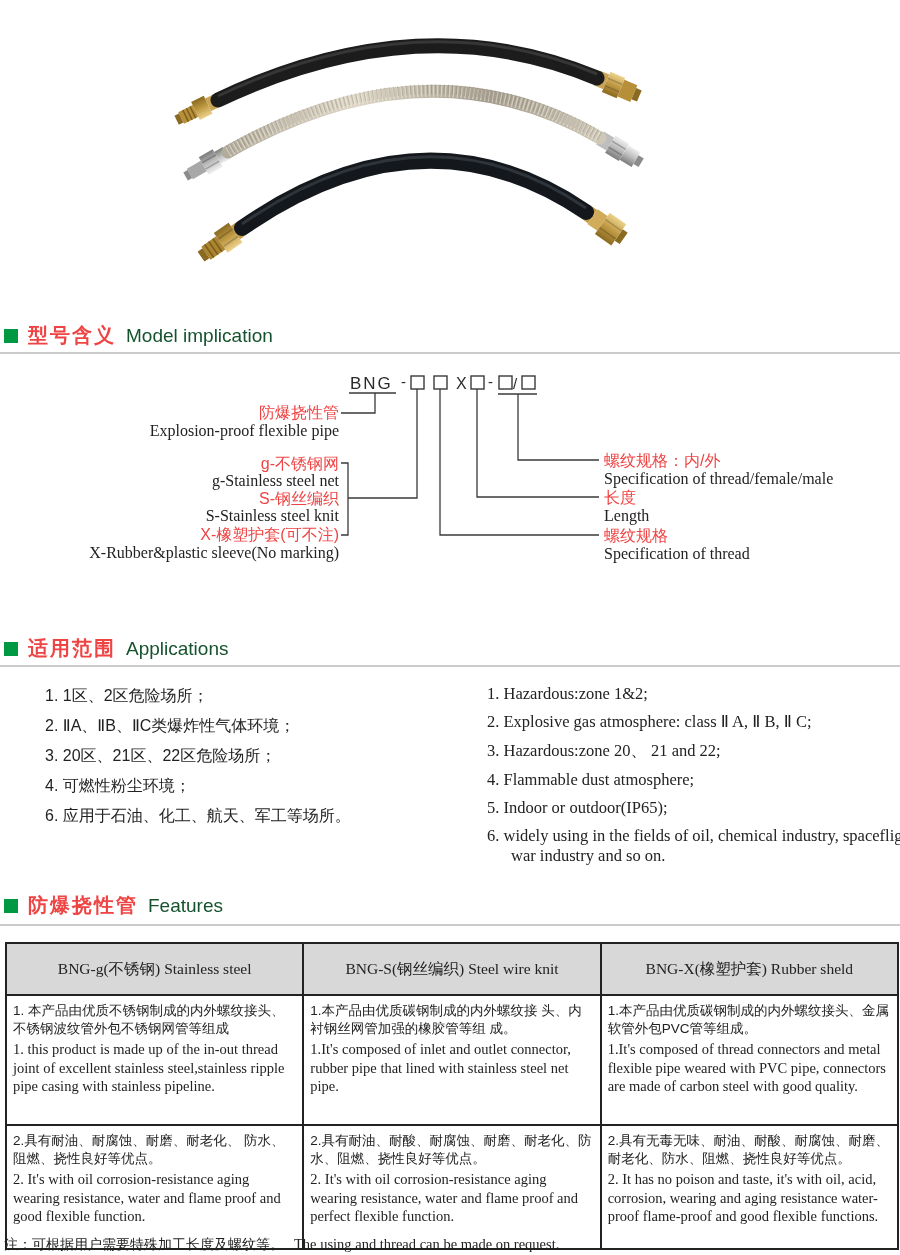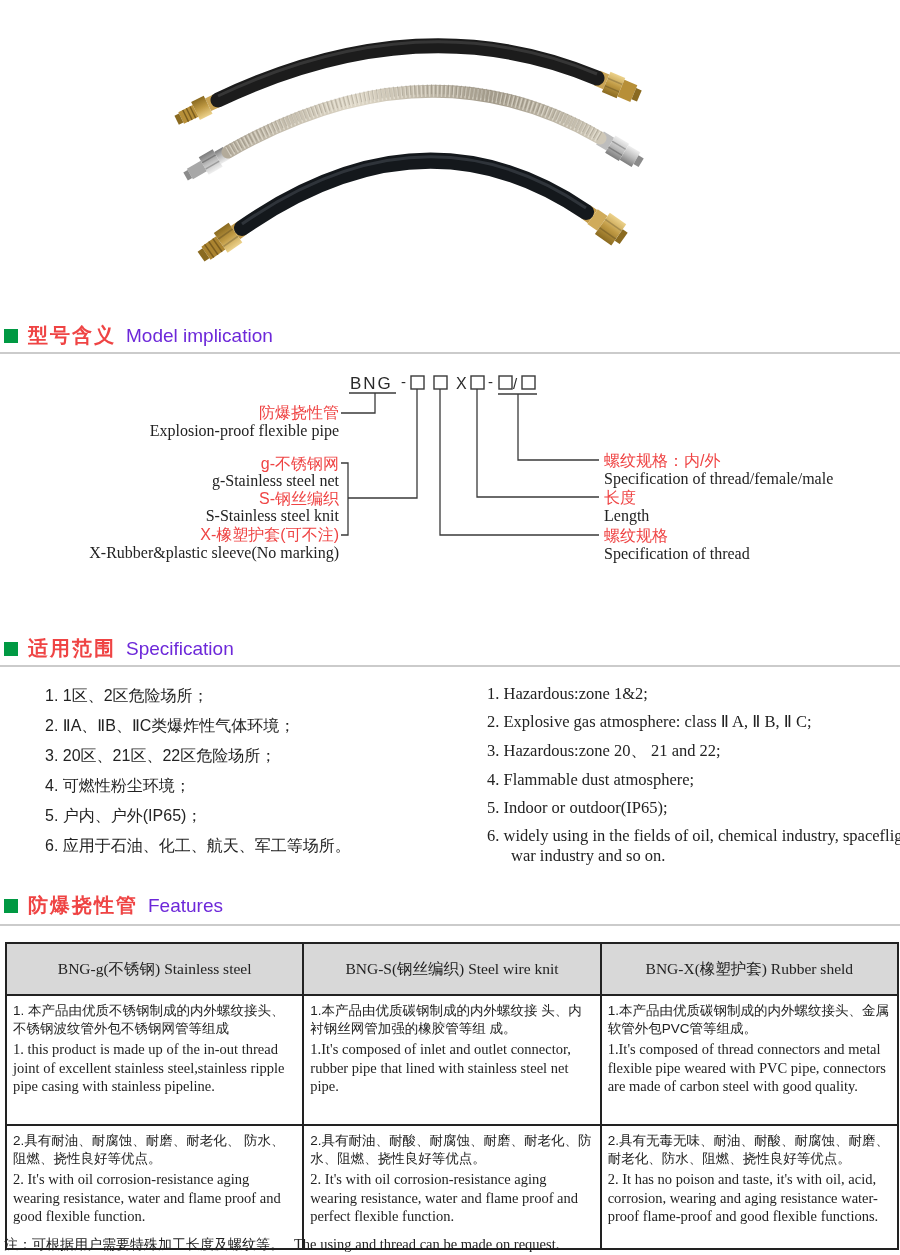--- a/index.html
+++ b/index.html
@@ -5,21 +5,21 @@
   html,body{margin:0;padding:0;background:#fff;}
   .page{position:relative;width:900px;height:1255px;background:#fff;overflow:hidden;
         font-family:"Liberation Sans",sans-serif;color:#1a1a1a;}
   .zh{font-family:"Liberation Sans",sans-serif;}
   .en{font-family:"Liberation Serif",serif;}
   .abs{position:absolute;white-space:nowrap;}
   
   .sec-head{position:absolute;left:4px;display:flex;align-items:center;gap:10px;}
   .sq{width:14px;height:14px;background:#009943;flex:0 0 auto;}
   .sec-zh{font-size:20px;font-weight:bold;letter-spacing:2px;color:#ef4444;}
-  .sec-en{font-size:19px;color:#6d28d9;}
+  .sec-en{font-size:19px;color:#14532d;}
   .rule{position:absolute;left:0;width:900px;height:2px;background:#cbcbcb;}
   
   .dlab-l{position:absolute;left:0;width:339px;text-align:right;white-space:nowrap;}
   .dlab-r{position:absolute;left:604px;white-space:nowrap;}
   .d-zh{font-size:16px;color:#ef4444;}
   .d-en{font-family:"Liberation Serif",serif;font-size:16px;color:#222;}
   
   .app-item-zh{font-size:16px;color:#222;margin-bottom:9px;white-space:nowrap;margin-left:39px;}
   .app-item-en{font-family:"Liberation Serif",serif;font-size:16.5px;color:#222;
                margin-bottom:8px;white-space:nowrap;}
@@ -177,30 +177,29 @@
   <div class="dlab-r d-zh" style="top:451px;">螺纹规格：内/外</div>
   <div class="dlab-r d-en" style="top:470px;">Specification of thread/female/male</div>
   <div class="dlab-r d-zh" style="top:488px;">长度</div>
   <div class="dlab-r d-en" style="top:507px;">Length</div>
   <div class="dlab-r d-zh" style="top:526px;">螺纹规格</div>
   <div class="dlab-r d-en" style="top:545px;">Specification  of  thread</div>
 
   <div class="sec-head" style="top:635px;">
     <span class="sq"></span>
     <span class="sec-zh">适用范围</span>
-    <span class="sec-en">Specification</span>
+    <span class="sec-en">Applications</span>
   </div>
   <div class="rule" style="top:665px;"></div>
 
   <div class="abs" style="left:6px;top:686px;white-space:normal;">
     <div class="app-item-zh">1. 1区、2区危险场所；</div>
     <div class="app-item-zh">2. ⅡA、ⅡB、ⅡC类爆炸性气体环境；</div>
     <div class="app-item-zh">3. 20区、21区、22区危险场所；</div>
     <div class="app-item-zh">4. 可燃性粉尘环境；</div>
-    <div class="app-item-zh">5. 户内、户外(IP65)；</div>
     <div class="app-item-zh">6. 应用于石油、化工、航天、军工等场所。</div>
   </div>
   <div class="abs" style="left:487px;top:684px;white-space:normal;">
     <div class="app-item-en">1. Hazardous:zone 1&amp;2;</div>
     <div class="app-item-en">2. Explosive gas atmosphere: class Ⅱ A, Ⅱ B, Ⅱ C;</div>
     <div class="app-item-en">3. Hazardous:zone 20、 21 and 22;</div>
     <div class="app-item-en">4. Flammable dust atmosphere;</div>
     <div class="app-item-en">5. Indoor or outdoor(IP65);</div>
     <div class="app-item-en wrap">6. widely using in the fields of oil, chemical industry, spaceflight, war industry and so on.</div>
   </div>

